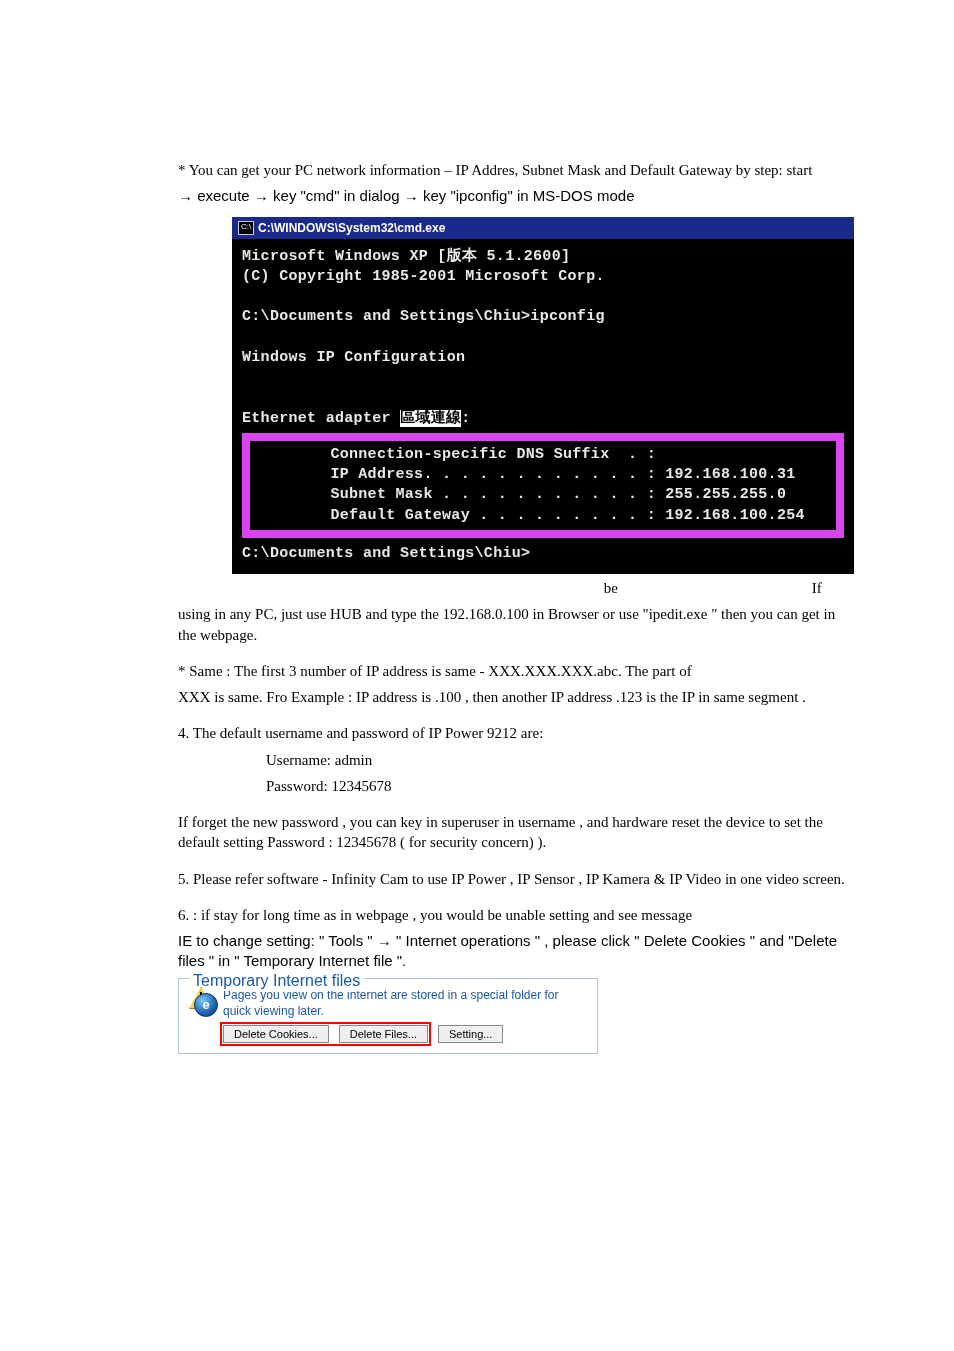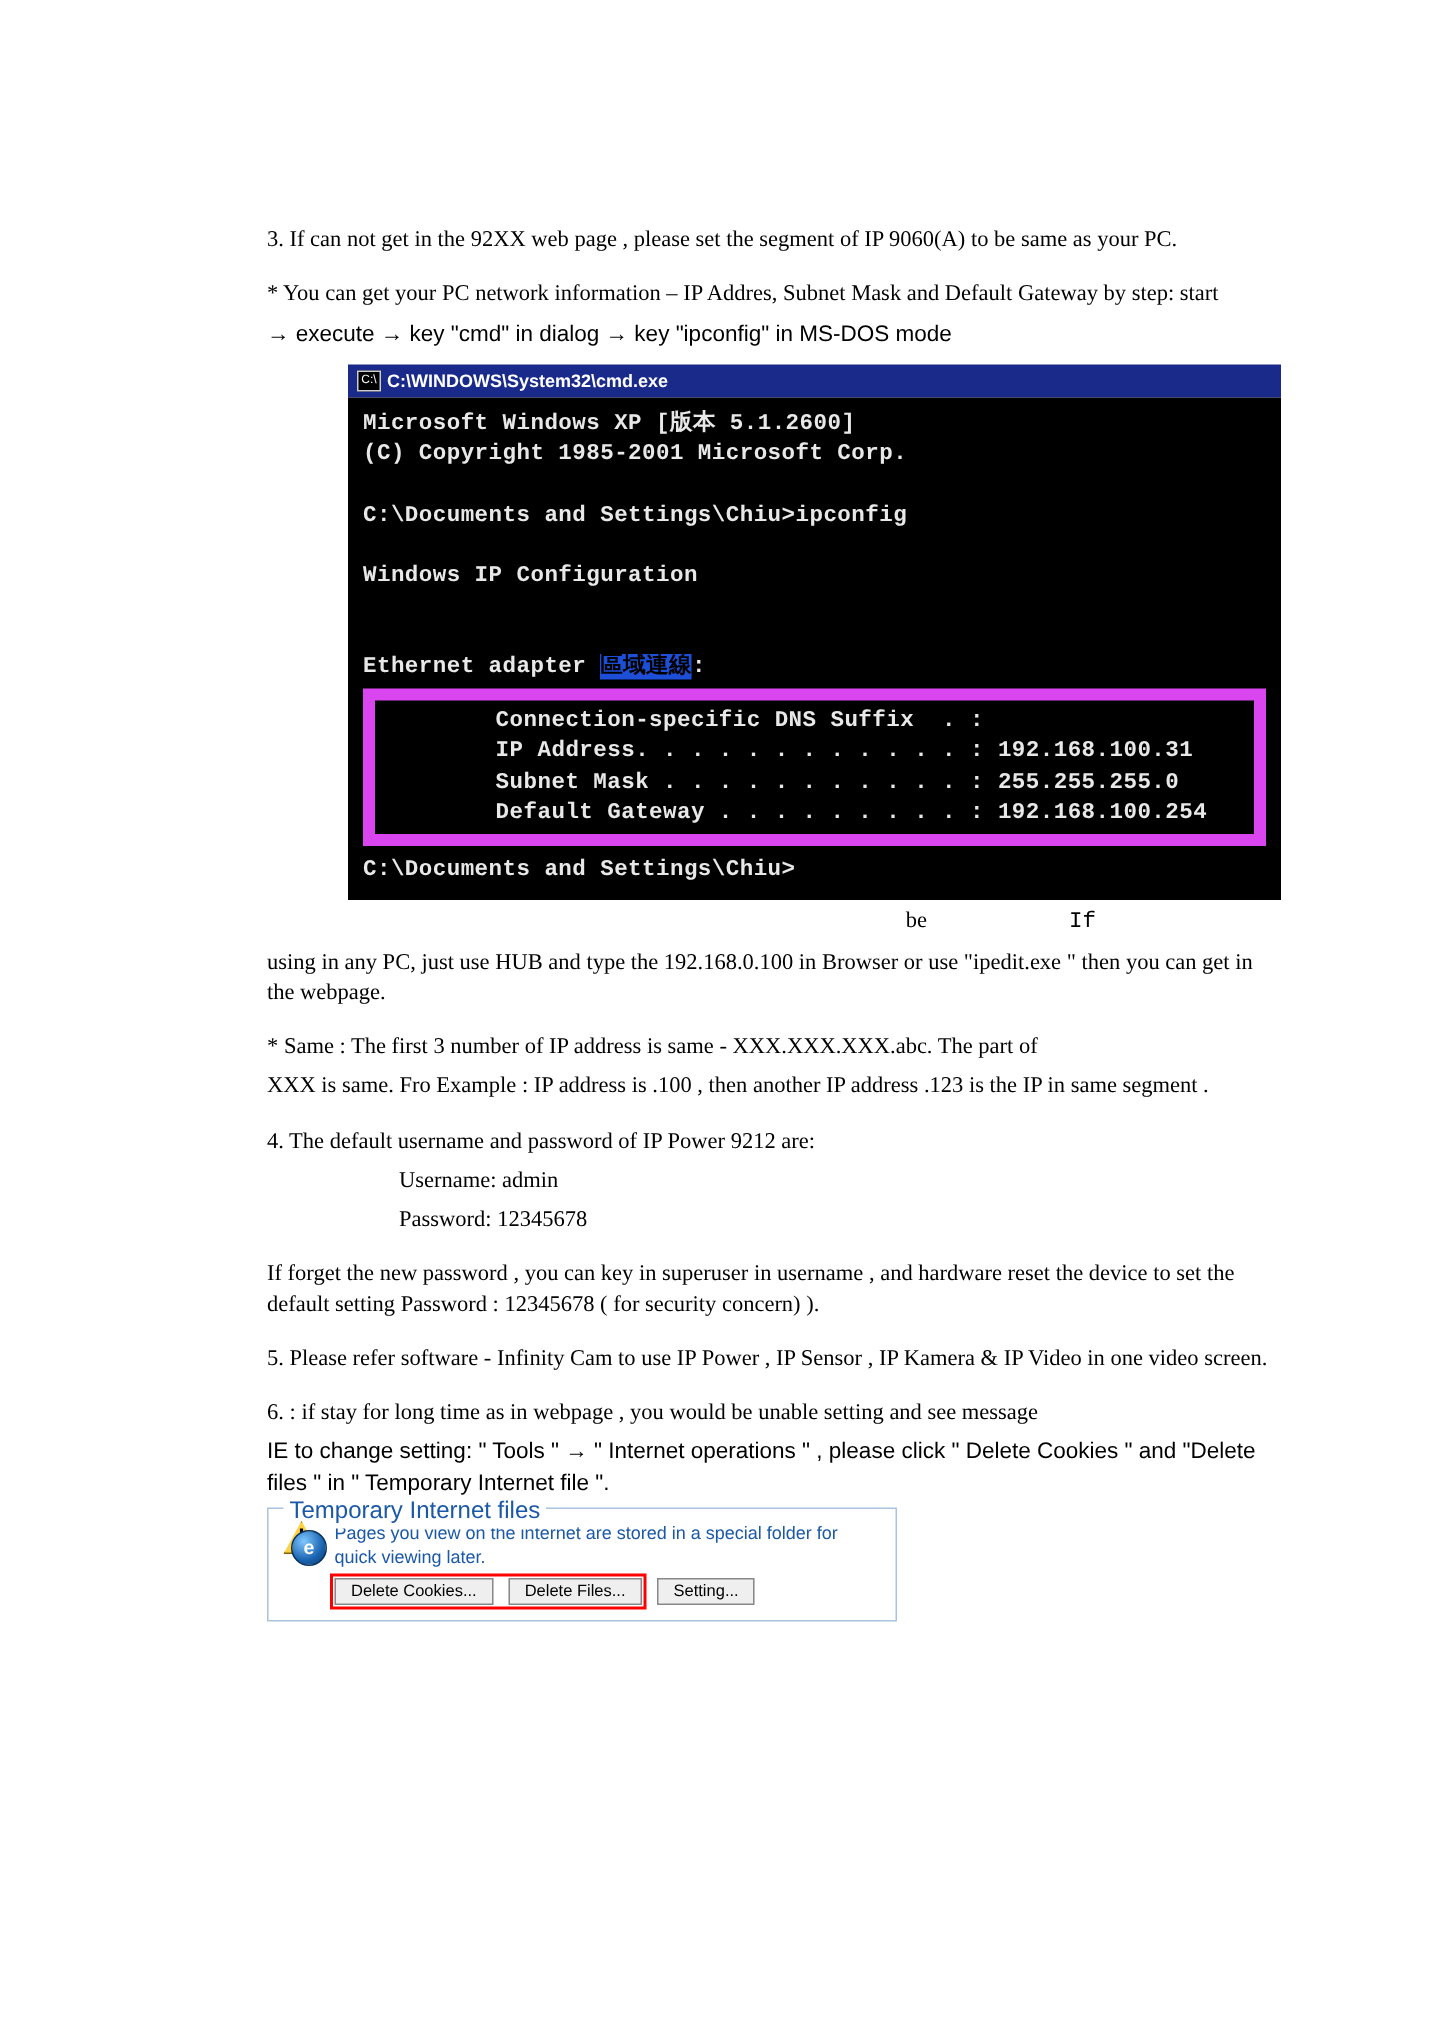--- a/index.html
+++ b/index.html
@@ -50,21 +50,21 @@
     background: #000;
     color: #e8e8e8;
     font-family: "NSimSun", "SimSun", "Courier New", monospace;
     font-size: 15px;
     font-weight: bold;
     padding: 8px 10px 10px 10px;
     white-space: pre;
     letter-spacing: 0.3px;
   }
   .console-body .hl {
-    background: #1d4ed8;
+    background: #ffffff;
     color: #000;
     margin-top: 44px;
   }
   .redbox {
     border: 8px solid #d946ef;
     padding: 4px 6px;
     margin: 4px 0 6px 0;
     display: block;
   }
   .tempfiles {
@@ -158,28 +158,27 @@
     outline: 2px solid #ff0000;
     outline-offset: 1px;
   }
   .indent36 { padding-left: 88px; }
   .arrow { font-family: "Arial", sans-serif; }
   .be-if-line {
     display: block;
     width: 100%;
   }
   .be-if-line .be { display: inline-block; width: 440px; text-align: right; }
-  .be-if-line .if { display: inline-block; width: 200px; text-align: center; font-family: Liberation Mono, monospace; }
+  .be-if-line .if { display: inline-block; width: 200px; text-align: right; }
 </style>
 </head>
 <body>
 
 <div class="page">
 
-  <p>3.  If can not get in the 92XX web page , please set the segment of IP 9060(A) to be same as your PC.</p>
 
   <div class="spacer"></div>
 
   <p>* You can get your PC network information – IP Addres, Subnet Mask and Default Gateway by  step: start</p>
   <p>
     <span class="arrow">→ execute → key "cmd" in dialog →    key  "ipconfig" in MS-DOS mode</span>
   </p>
 
   <div class="console-wrap">
     <div class="console-title">

